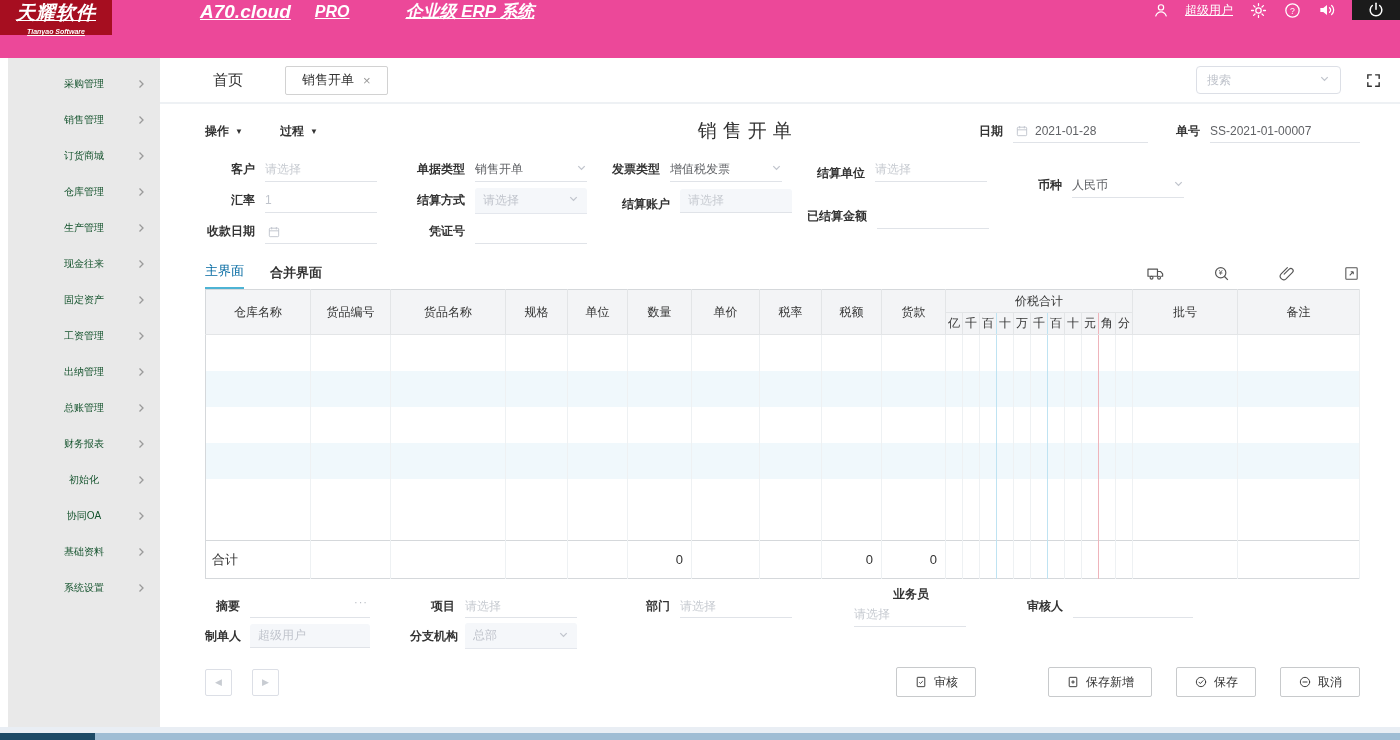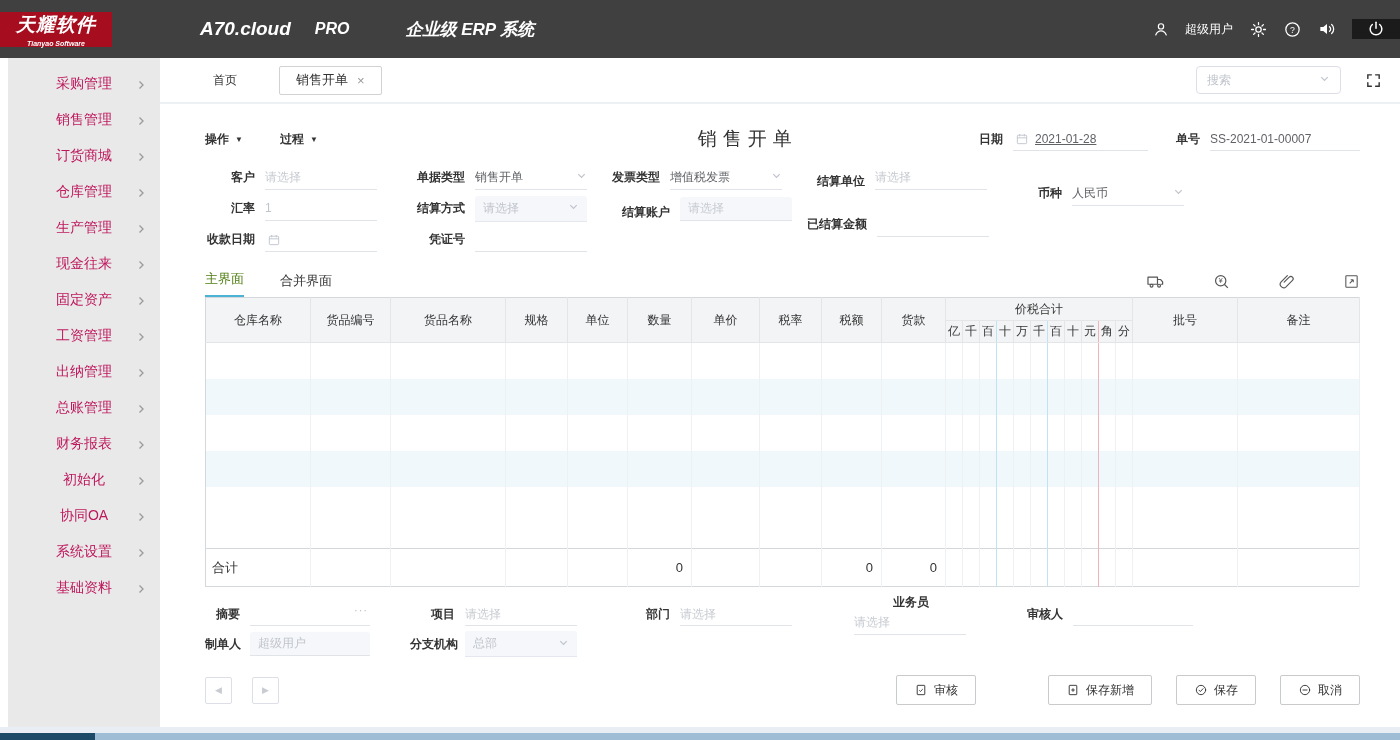--- a/index.html
+++ b/index.html
@@ -1,87 +1,87 @@
 <!DOCTYPE html>
 <html><head>
 <meta charset="utf-8">
 <style>
   * { box-sizing: border-box; margin: 0; padding: 0; }
   html,body { width: 1400px; height: 740px; overflow: hidden; }
   body { font-family: "Liberation Sans", "DejaVu Sans", sans-serif; background: #fff; }
   .app { width: 1400px; height: 740px; display: flex; flex-direction: column; }
 
   
-  .hdr { height: 58px; background: #404040; display: flex; align-items: center; color: #fff; flex: none; }
+  .hdr { height: 58px; background: #ec4899; display: flex; align-items: flex-start; color: #fff; flex: none; text-decoration: underline; }
   .hdr-logo { width: 112px; background: #a60e20; display: flex; flex-direction: column; align-items: center; justify-content: center; }
   .logo-title { font-style: italic; font-weight: bold; font-size: 19px; letter-spacing: 1px; }
   .logo-sub { font-size: 7px; font-style: italic; margin-top: 2px; font-weight: bold; }
   .hdr-prod { display: flex; align-items: center; margin-left: 88px; font-style: italic; font-weight: bold; }
   .prod-name { font-size: 19px; }
   .prod-edition { font-size: 16px; margin-left: 24px; }
   .prod-system { font-size: 17px; margin-left: 56px; }
   .hdr-right { margin-left: auto; display: flex; align-items: center; }
   .hdr-ico { display: flex; align-items: center; justify-content: center; margin-right: 15px; cursor: pointer; }
   .hdr-user-name { font-size: 12px; margin-right: 16px; cursor: pointer; }
   .hdr-power { width: 48px; background: #1b1b1b; display: flex; align-items: center; justify-content: center; cursor: pointer; }
 
   
   .shell { flex: 1; display: flex; min-height: 0; }
 
   
   .sidebar { width: 160px; flex: none; background: #fff; }
   .sidebar-inner { margin-left: 8px; height: 100%; background: #e9e9e9; padding-top: 8px; }
-  .side-item { height: 36px; position: relative; display: flex; align-items: center; justify-content: center; font-size: 14px; color: #be185d; cursor: pointer; }
+  .side-item { height: 36px; position: relative; display: flex; align-items: center; justify-content: center; font-size: 10px; color: #14532d; cursor: pointer; }
   .side-item .chev { position: absolute; right: 13px; top: 12px; }
 
   
   .main { flex: 1; min-width: 0; display: flex; flex-direction: column; background: #eef1f4; }
   .tabbar { height: 44px; background: #fff; display: flex; align-items: center; flex: none; padding-right: 18px; }
-  .tab-home { margin-left: 53px; font-size: 12px; color: #333; cursor: pointer; }
+  .tab-home { margin-left: 53px; font-size: 15px; color: #333; cursor: pointer; }
   .tab-active { margin-left: 42px; height: 29px; border: 1px solid #d2d2d2; border-radius: 2px; background: #fff; display: flex; align-items: center; gap: 9px; padding: 0 16px; font-size: 13px; color: #333; cursor: pointer; }
   .tab-close { color: #999; font-size: 13px; cursor: pointer; }
   .tabbar-right { margin-left: auto; display: flex; align-items: center; gap: 24px; }
   .search-select { width: 145px; height: 28px; border: 1px solid #dcdfe6; border-radius: 4px; display: flex; align-items: center; justify-content: space-between; padding: 0 10px; font-size: 12px; color: #c0c4cc; cursor: pointer; background: #fff; }
 
   .content { flex: 1; background: #fff; margin-top: 2px; padding: 0 40px 0 45px; display: flex; flex-direction: column; min-height: 0; }
 
   
-  .toolbar-row { position: relative; height: 38px; margin-top: 16px; display: flex; align-items: center; flex: none; }
+  .toolbar-row { position: relative; height: 38px; margin-top: 8px; display: flex; align-items: center; flex: none; }
   .menu-dd { font-size: 12px; font-weight: bold; color: #333; display: flex; align-items: center; gap: 6px; margin-right: 37px; cursor: pointer; }
   .menu-caret { font-size: 8px; color: #333; }
   .doc-title { position: absolute; left: 47%; transform: translateX(-50%); font-size: 19px; color: #333; letter-spacing: 6px; font-weight: 500; white-space: nowrap; pointer-events: none; }
   .toolbar-right { margin-left: auto; display: flex; align-items: center; gap: 28px; }
   .fi { display: flex; align-items: center; gap: 10px; }
   .flabel { font-size: 12px; font-weight: bold; color: #333; white-space: nowrap; }
   .u-input { border: none; border-bottom: 1px solid #e0e3e8; background: transparent; outline: none; height: 24px; font-size: 12px; color: #606266; font-family: inherit; }
   .u-input::placeholder { color: #c7cbd1; }
   .u-input.dim { color: #c0c4cc; }
   .u-input.filled { background: #f5f7fa; border-radius: 3px 3px 0 0; padding: 0 8px; }
   .date-wrap { position: relative; display: inline-block; }
   .date-wrap .cal { position: absolute; left: 2px; top: 5px; }
-  .date-wrap .u-input { padding-left: 22px; text-decoration: underline; }
+  .date-wrap .u-input { padding-left: 22px; }
 
   
   .form-area { margin-top: 4px; flex: none; }
   .form-row { display: flex; align-items: center; height: 31px; }
   .fcell { display: flex; align-items: center; }
   .fcell .flabel { text-align: right; margin-right: 10px; }
   .c1 { width: 195px; } .c2 { width: 195px; } .c3 { width: 200px; } .c4 { width: 205px; align-items: flex-end; } .c5 { flex: 1; margin-top: 32px; }
   .lw50 { width: 50px; } .lw65 { width: 65px; } .lw70 { width: 70px; } .lw62 { width: 62px; }
   .sel { width: 112px; height: 24px; display: flex; align-items: center; justify-content: space-between; font-size: 12px; cursor: pointer; }
   .sel.line { border-bottom: 1px solid #e0e3e8; color: #606266; }
   .sel.filledsel { background: #f5f7fa; border-bottom: 1px solid #e4e7ed; border-radius: 3px 3px 0 0; padding: 0 8px; height: 26px; }
   .sel .ph { color: #c0c4cc; }
   .w112 { width: 112px; } .w135 { width: 135px; } .w150 { width: 150px; } .w120 { width: 120px; }
 
   
   .view-tabs { display: flex; align-items: flex-end; margin-top: 12px; height: 30px; flex: none; }
   .vtab { font-size: 13px; padding-bottom: 7px; cursor: pointer; }
-  .vtab.active { color: #4d7c0f; border-bottom: 2px solid #4db3d4; }
-  .vtab.idle { color: #333; margin-left: 36px; font-weight: normal; }
+  .vtab.active { color: #0369a1; border-bottom: 2px solid #4db3d4; }
+  .vtab.idle { color: #333; margin-left: 26px; font-weight: bold; }
   .vt-icons { margin-left: auto; display: flex; align-items: center; gap: 47px; padding-bottom: 6px; }
   .vt-icons .tico { cursor: pointer; display: flex; }
 
   
   .grid-table { width: 100%; border-collapse: collapse; table-layout: fixed; border: 1px solid #d5d8db; flex: none; }
   .grid-table th { background: #f3f4f6; font-weight: normal; font-size: 12px; color: #333; border-right: 1px solid #e3e5e7; border-bottom: 1px solid #e3e5e7; height: 23px; padding: 0 4px; white-space: nowrap; overflow: hidden; }
   .grid-table tr.digits th { height: 22px; padding: 0; }
   .grid-table td { border-right: 1px solid #eef1f3; font-size: 12px; color: #333; padding: 0 6px; overflow: hidden; white-space: nowrap; }
   .grid-table tbody tr { height: 36px; }
   .grid-table tbody tr.alt td { background: #f0f8fc; }
@@ -243,27 +243,27 @@
                 <path d="M4.5 2.5L8 6l-3.5 3.5"></path>
               </svg></span>
           </div>
         <div class="side-item">
             <span>协同OA</span>
             <span class="chev"><svg viewBox="0 0 12 12" width="12" height="12" fill="none" stroke="#9a9a9a" stroke-width="1.3">
                 <path d="M4.5 2.5L8 6l-3.5 3.5"></path>
               </svg></span>
           </div>
         <div class="side-item">
+            <span>基础资料</span>
+            <span class="chev"><svg viewBox="0 0 12 12" width="12" height="12" fill="none" stroke="#9a9a9a" stroke-width="1.3">
+                <path d="M4.5 2.5L8 6l-3.5 3.5"></path>
+              </svg></span>
+          </div>
+        <div class="side-item">
             <span>系统设置</span>
-            <span class="chev"><svg viewBox="0 0 12 12" width="12" height="12" fill="none" stroke="#9a9a9a" stroke-width="1.3">
-                <path d="M4.5 2.5L8 6l-3.5 3.5"></path>
-              </svg></span>
-          </div>
-        <div class="side-item">
-            <span>基础资料</span>
             <span class="chev"><svg viewBox="0 0 12 12" width="12" height="12" fill="none" stroke="#9a9a9a" stroke-width="1.3">
                 <path d="M4.5 2.5L8 6l-3.5 3.5"></path>
               </svg></span>
           </div>
       </div>
     </aside>
 
     <main class="main">
 
       <div class="tabbar">

